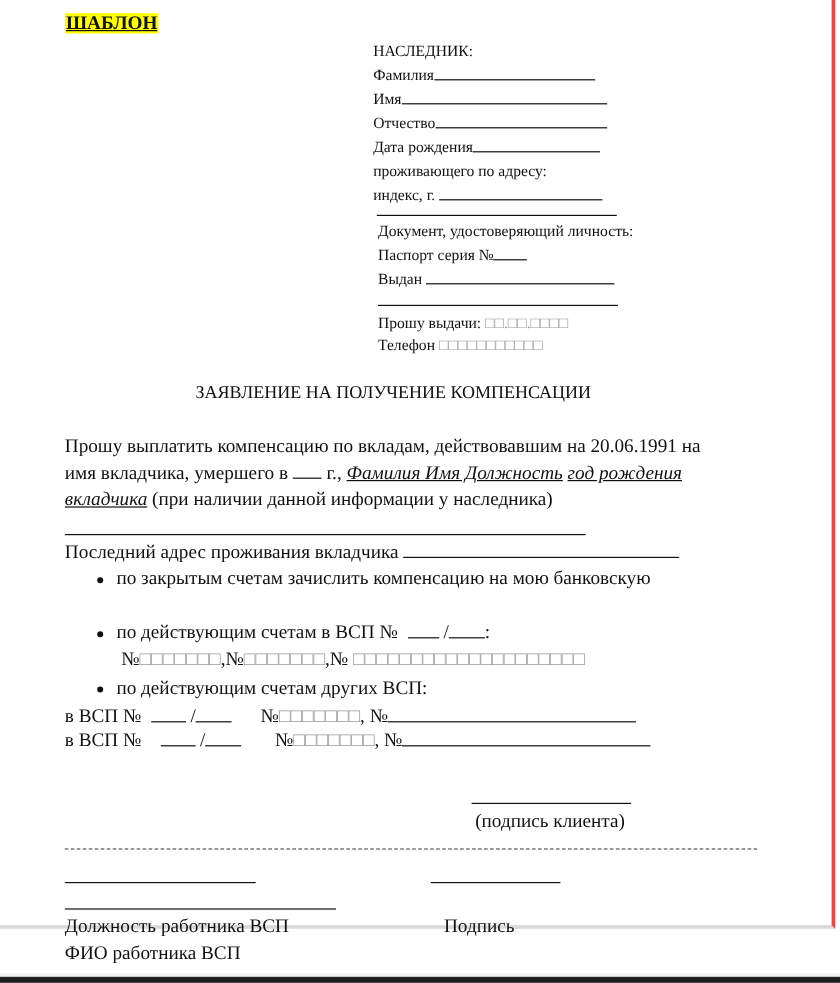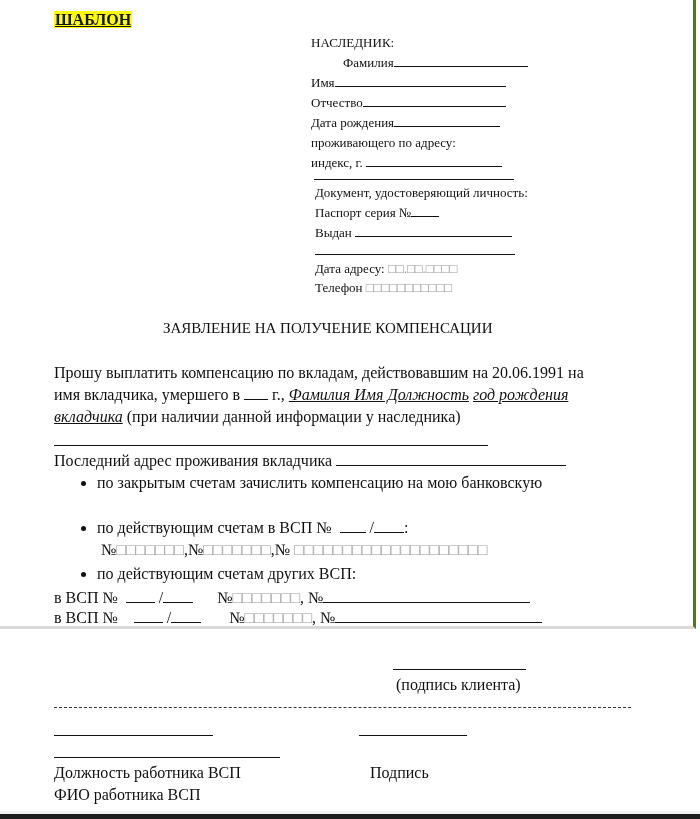--- a/index.html
+++ b/index.html
@@ -1,19 +1,19 @@
 <!DOCTYPE html>
 <html><head>
 <meta charset="utf-8">
 <style>
   html, body { margin:0; padding:0; }
   body { width:700px; height:819px; background:#ffffff; position:relative; overflow:hidden;
          font-family:"Liberation Serif", "DejaVu Serif", serif; color:#111; }
-  .page { position:absolute; left:0; top:0; width:696px; height:629px; background:#fff;
-          border-right:3px solid #4d7c0f; border-bottom:3px solid #d9d9d9; box-sizing:border-box; }
+  .page { position:absolute; left:0; top:0; width:696px; height:774px; background:#fff;
+          border-right:3px solid #ef4444; border-bottom:3px solid #d9d9d9; box-sizing:border-box; }
   .strip { position:absolute; left:0; top:811px; width:700px; height:3px; background:#f2f2f2; }
   .bottombar { position:absolute; left:0; top:814px; width:700px; height:5px; background:#1e1e1e; }
   .t { position:absolute; white-space:nowrap; line-height:1; }
   .f13 { font-size:13px; }
   .f15 { font-size:15px; }
   .f16 { font-size:16px; }
   .tag { font-weight:bold; text-decoration:underline; background:#ffff00; font-size:16px; padding:0 1px; }
   .ul { display:inline-block; border-bottom:1px solid #111; height:1px; vertical-align:baseline; }
   .line { position:absolute; height:0; border-top:1px solid #111; }
   .boxes { color:#9a9a9a; letter-spacing:0px; }
@@ -24,21 +24,21 @@
 </head>
 <body>
 
 <div class="page">
 
   <div class="t" style="left:54px;top:12px;">
     <span class="tag">ШАБЛОН</span>
   </div>
 
   <div class="t f13" style="left:311px;top:36px;">НАСЛЕДНИК:</div>
-  <div class="t f13" style="left:311px;top:56px;margin-left:32px;">
+  <div class="t f13" style="left:311px;top:56px;">
     <span>Фамилия</span><span class="ul" style="width:134px;"></span>
   </div>
   <div class="t f13" style="left:311px;top:76px;">
     <span>Имя</span><span class="ul" style="width:171px;"></span>
   </div>
   <div class="t f13" style="left:311px;top:96px;">
     <span>Отчество</span><span class="ul" style="width:143px;"></span>
   </div>
   <div class="t f13" style="left:311px;top:116px;">
     <span>Дата рождения</span><span class="ul" style="width:106px;"></span>
@@ -51,21 +51,21 @@
 
   <div class="t f13" style="left:315px;top:186px;">Документ, удостоверяющий личность:</div>
   <div class="t f13" style="left:315px;top:206px;">
     <span>Паспорт серия №</span><span class="ul" style="width:28px;"></span>
   </div>
   <div class="t f13" style="left:315px;top:226px;">
     <span>Выдан</span> <span class="ul" style="width:157px;"></span>
   </div>
   <div class="line" style="left:315px;top:254px;width:200px;"></div>
   <div class="t f13" style="left:315px;top:262px;">
-    <span>Дата адресу:</span> <span class="boxes">□□.□□.□□□□</span>
+    <span>Прошу выдачи:</span> <span class="boxes">□□.□□.□□□□</span>
   </div>
   <div class="t f13" style="left:315px;top:281px;">
     <span>Телефон</span> <span class="boxes">□□□□□□□□□□□</span>
   </div>
 
   <div class="t f15" style="left:163px;top:321px;text-align:center;">ЗАЯВЛЕНИЕ НА ПОЛУЧЕНИЕ КОМПЕНСАЦИИ</div>
 
   <div class="t f16" style="left:54px;top:365px;">Прошу выплатить компенсацию по вкладам, действовавшим на 20.06.1991 на</div>
   <div class="t f16" style="left:54px;top:387px;">
     <span>имя вкладчика, умершего в</span> <span class="ul" style="width:24px;"></span> <span>г.,</span> <span class="it">Фамилия Имя Должность</span> <span class="it">год рождения</span>

